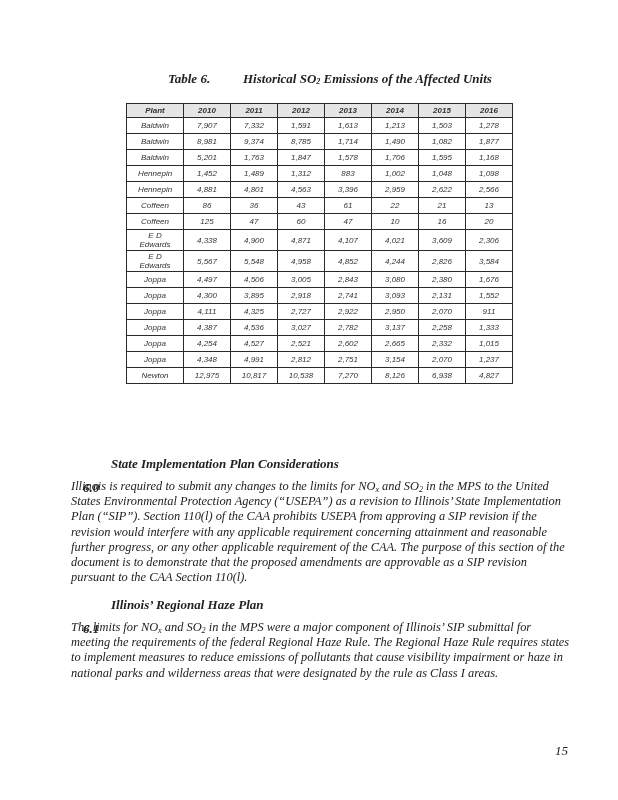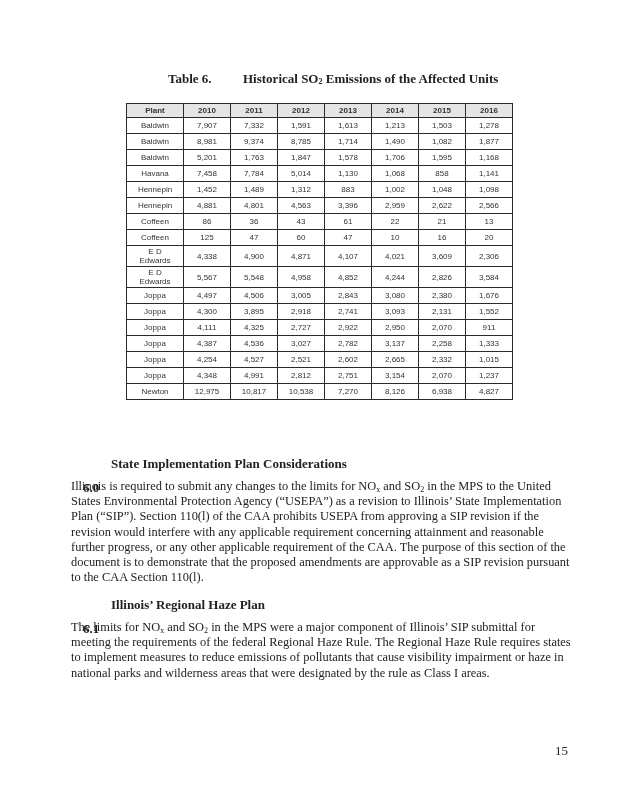--- a/index.html
+++ b/index.html
@@ -1,20 +1,20 @@
 <!DOCTYPE html>
 <html><head>
   <meta charset="utf-8">
   <style>
     html, body { margin: 0; padding: 0; background: #ffffff; }
     body {
       width: 618px; height: 800px; position: relative; overflow: hidden;
       font-family: "Liberation Serif", serif; color: #1a1a1a;
     }
-    .page { position: absolute; left: 0; top: 0; width: 618px; height: 800px; }
+    .page { position: absolute; left: 0; top: 0; width: 618px; height: 800px; font-style: italic; }
     .table-caption {
       position: absolute; top: 71px; left: 0; width: 618px;
       font-family: "Liberation Serif", serif; font-weight: bold; font-size: 13px;
       color: #222;
     }
     .table-caption .num { position: absolute; left: 168px; }
     .table-caption .title { position: absolute; left: 243px; }
     .table-caption sub { font-size: 8px; vertical-align: -1px; }
 
     table.emissions {
@@ -97,30 +97,20 @@
           <td class="plant">Baldwin</td>
           <td class="num">5,201</td>
           <td class="num">1,763</td>
           <td class="num">1,847</td>
           <td class="num">1,578</td>
           <td class="num">1,706</td>
           <td class="num">1,595</td>
           <td class="num">1,168</td>
         </tr>
         <tr>
-          <td class="plant">Havana</td>
-          <td class="num">7,458</td>
-          <td class="num">7,784</td>
-          <td class="num">5,014</td>
-          <td class="num">1,130</td>
-          <td class="num">1,068</td>
-          <td class="num">858</td>
-          <td class="num">1,141</td>
-        </tr>
-        <tr>
           <td class="plant">Hennepin</td>
           <td class="num">1,452</td>
           <td class="num">1,489</td>
           <td class="num">1,312</td>
           <td class="num">883</td>
           <td class="num">1,002</td>
           <td class="num">1,048</td>
           <td class="num">1,098</td>
         </tr>
         <tr>

